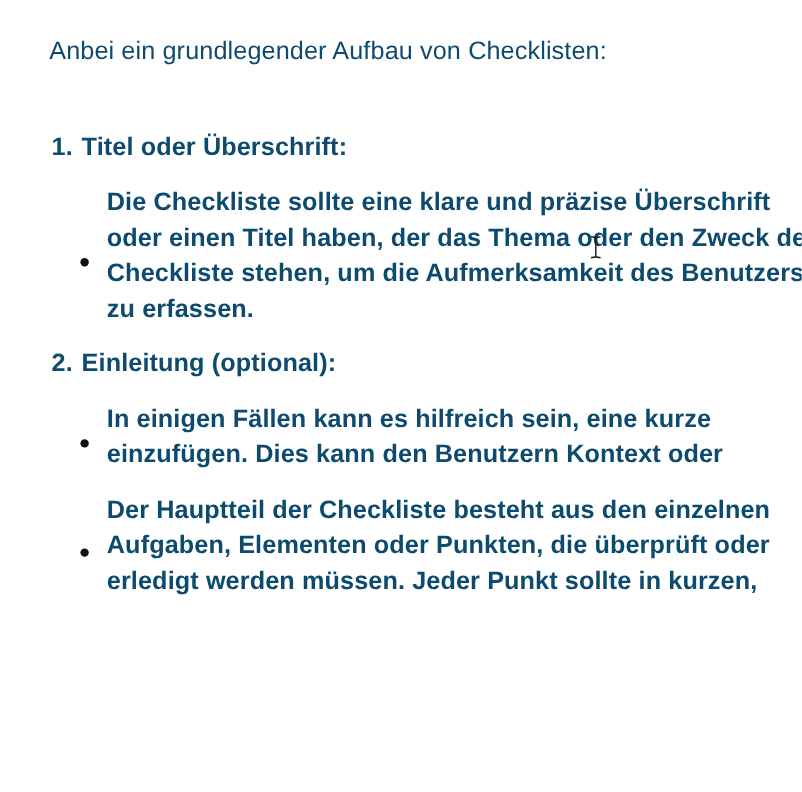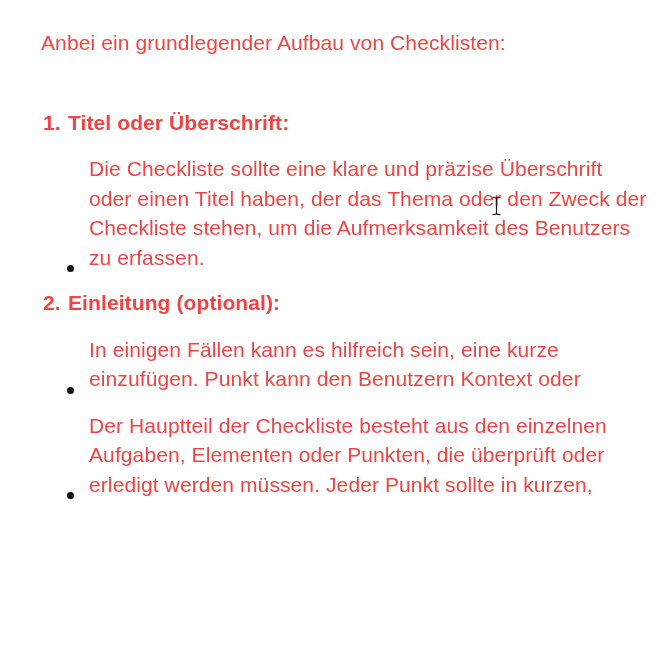--- a/index.html
+++ b/index.html
@@ -6,21 +6,21 @@
   html, body { width: 668px; height: 660px; overflow: hidden; }
   body {
     background: #ffffff;
     font-family: "Liberation Sans", sans-serif;
   }
   .page {
     position: relative;
     width: 668px;
     height: 660px;
     background: #ffffff;
-    color: #ef4444;
+    color: #0c4a6e;
     font-size: 21px;
     line-height: 29.5px;
     letter-spacing: 0.1px;
   }
   .content {
     padding: 28px 20px 0 41px;
   }
   .intro {
     margin: 0 0 50px 0;
   }
@@ -31,21 +31,22 @@
   }
   .section-number {
     display: inline-block;
     min-width: 25px;
   }
   .bullets {
     margin: 17px 0 16px 0;
   }
   .bullet-item {
     display: flex;
-    align-items: flex-end;
+    align-items: center;
+    font-weight: bold;
   }
   .bullet-marker {
     flex: none;
     width: 7px;
     height: 7px;
     border-radius: 50%;
     background: #111111;
     margin: 11px 15px 0 26px;
   }
   .bullet-text {
@@ -97,21 +98,21 @@
 
     <div>
       <div class="section-heading">
         <span class="section-number">2.</span><span>Einleitung (optional):</span>
       </div>
       <div class="bullets">
         <div class="bullet-item">
           <span class="bullet-marker"></span>
           <div class="bullet-text">
             <div class="text-line">In einigen Fällen kann es hilfreich sein, eine kurze</div>
-            <div class="text-line">einzufügen. Punkt kann den Benutzern Kontext oder</div>
+            <div class="text-line">einzufügen. Dies kann den Benutzern Kontext oder</div>
           </div>
         </div>
       </div>
     </div>
 
     <div>
       <div class="bullets">
         <div class="bullet-item">
           <span class="bullet-marker"></span>
           <div class="bullet-text">

